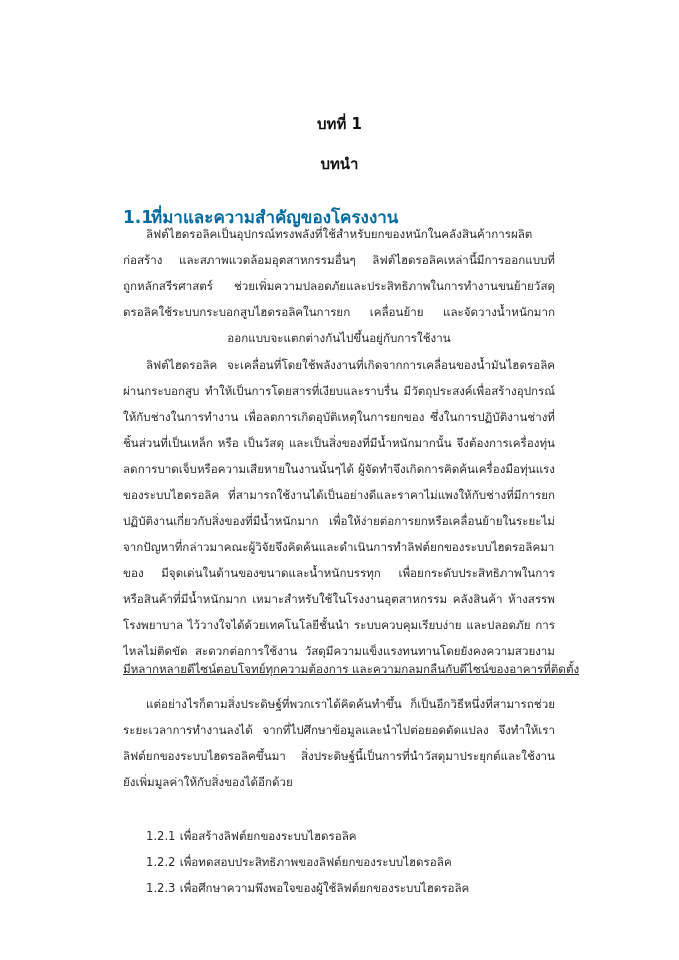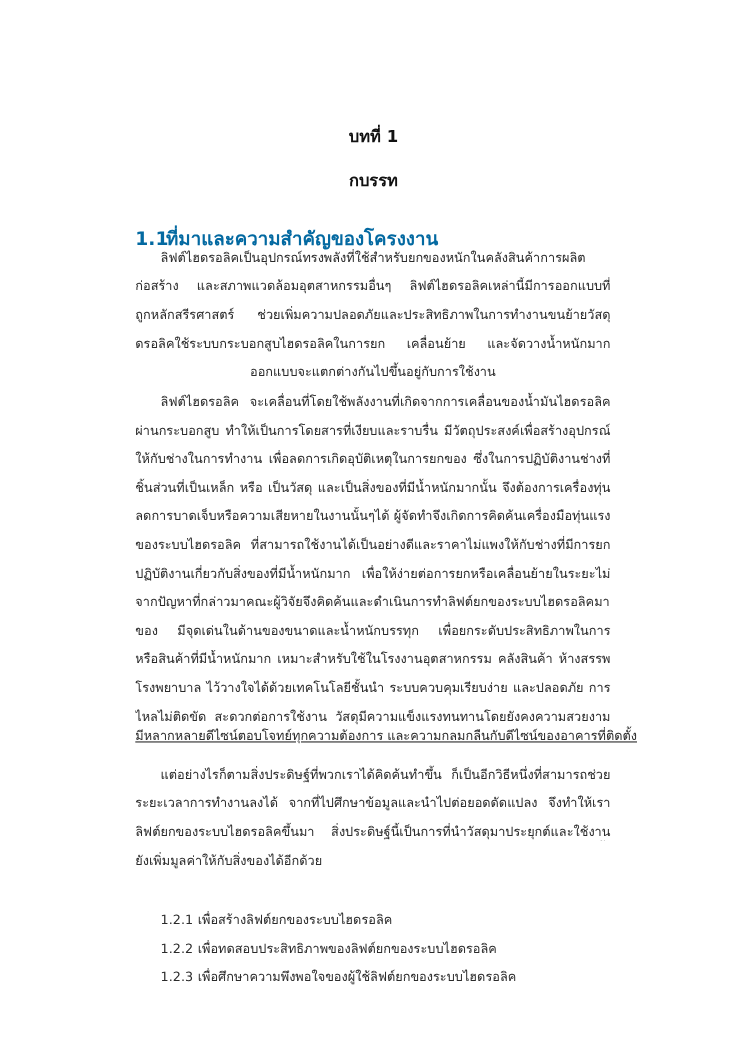--- a/index.html
+++ b/index.html
@@ -18,21 +18,21 @@
   .line.justify { text-align: justify; text-align-last: justify; white-space: normal; height: 16px; overflow: hidden; }
   .sub { position: absolute; left: 146px; font-size: 11.6px; color: #2a2a2a; white-space: nowrap; }
   .sub .num { display: inline-block; width: 30px; }
 </style>
 </head>
 <body>
 
 <div class="page">
 
   <div class="chapter ch-num">บทที่ 1</div>
-  <div class="chapter ch-title">กบรรท</div>
+  <div class="chapter ch-title">บทนำ</div>
 
   <div class="h2" style="top:203px;">
     <span class="num">1.1</span>
     <span>ที่มาและความสำคัญของโครงงาน</span>
   </div>
 
   <div>
     <div class="line indent justify" style="top:226px;">ลิฟต์ไฮดรอลิคเป็นอุปกรณ์ทรงพลังที่ใช้สำหรับยกของหนักในคลังสินค้าการผลิตสถานที่</div>
     <div class="line justify" style="top:252px;">ก่อสร้าง และสภาพแวดล้อมอุตสาหกรรมอื่นๆ ลิฟต์ไฮดรอลิคเหล่านี้มีการออกแบบที่หลากหลายและ</div>
     <div class="line justify" style="top:278px;">ถูกหลักสรีรศาสตร์ ช่วยเพิ่มความปลอดภัยและประสิทธิภาพในการทำงานขนย้ายวัสดุต่างๆ ลิฟต์ไฮ</div>

